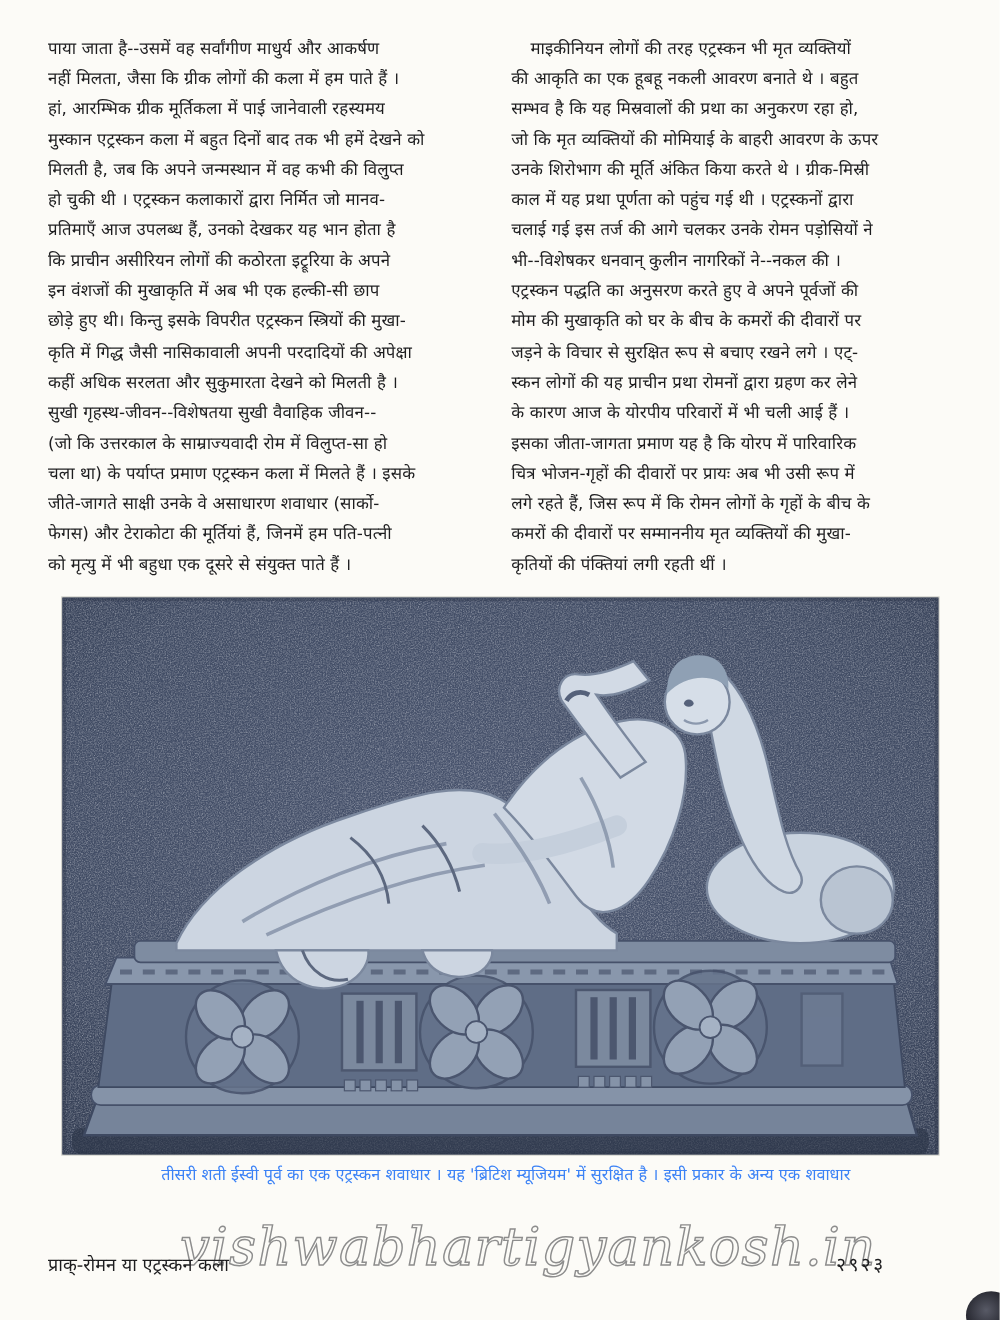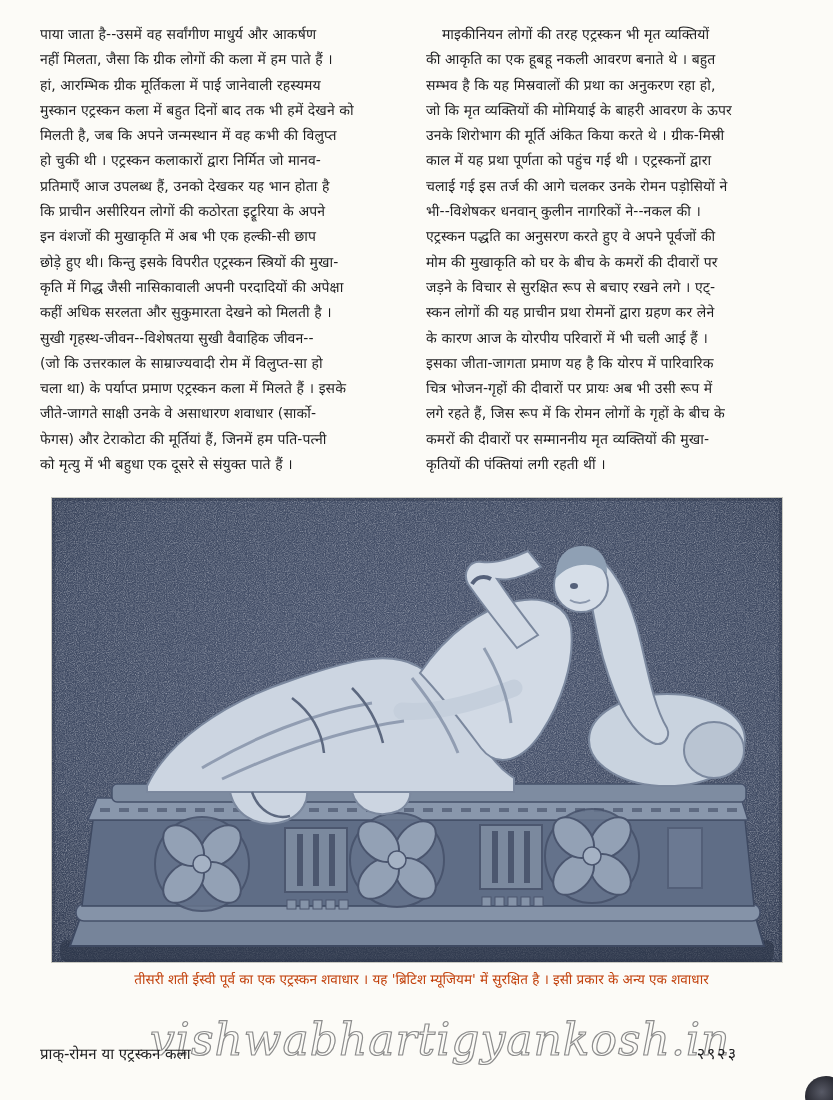--- a/index.html
+++ b/index.html
@@ -7,42 +7,42 @@
     width:833px;height:1100px;position:relative;overflow:hidden;
     background:#ffffff;
     font-family:"DejaVu Sans", sans-serif;
   }
   .page{
     position:absolute;inset:0;background:#fcfbf7;color:#1d1d1f;
   }
   
   .columns{
     position:absolute;top:22px;left:40px;right:21px;height:462px;
-    display:flex;gap:14px;
+    display:flex;gap:14px;align-items:flex-end;
   }
   .col{
     white-space:pre-line;
     text-align:justify;
     font-size:14px;
     line-height:25.3px;
     overflow:hidden;
     letter-spacing:.1px;
   }
   .col-left{width:372px;}
   .col-right{width:386px;text-indent:16px;}
   
   .photo-frame{
     position:absolute;left:52px;top:498px;width:730px;height:464px;
     background:#414c64;box-shadow:0 0 0 1px #c9c9c2;
   }
   .photo-frame svg{display:block;}
   
   .caption{
     position:absolute;left:40px;right:30px;top:968px;
-    text-align:center;font-size:13.5px;line-height:23px;color:#c2410c;
+    text-align:center;font-size:13.5px;line-height:23px;color:#3b82f6;
   }
   
   .footer{
     position:absolute;left:40px;right:0;top:1036px;height:34px;
     display:flex;align-items:center;
     font-size:15px;color:#1d1d1f;
   }
   .running-head{flex:0 0 auto;}
   .footer-spacer{flex:1 1 auto;}
   .page-number{flex:0 0 auto;margin-right:95px;font-size:16px;letter-spacing:2px;}

